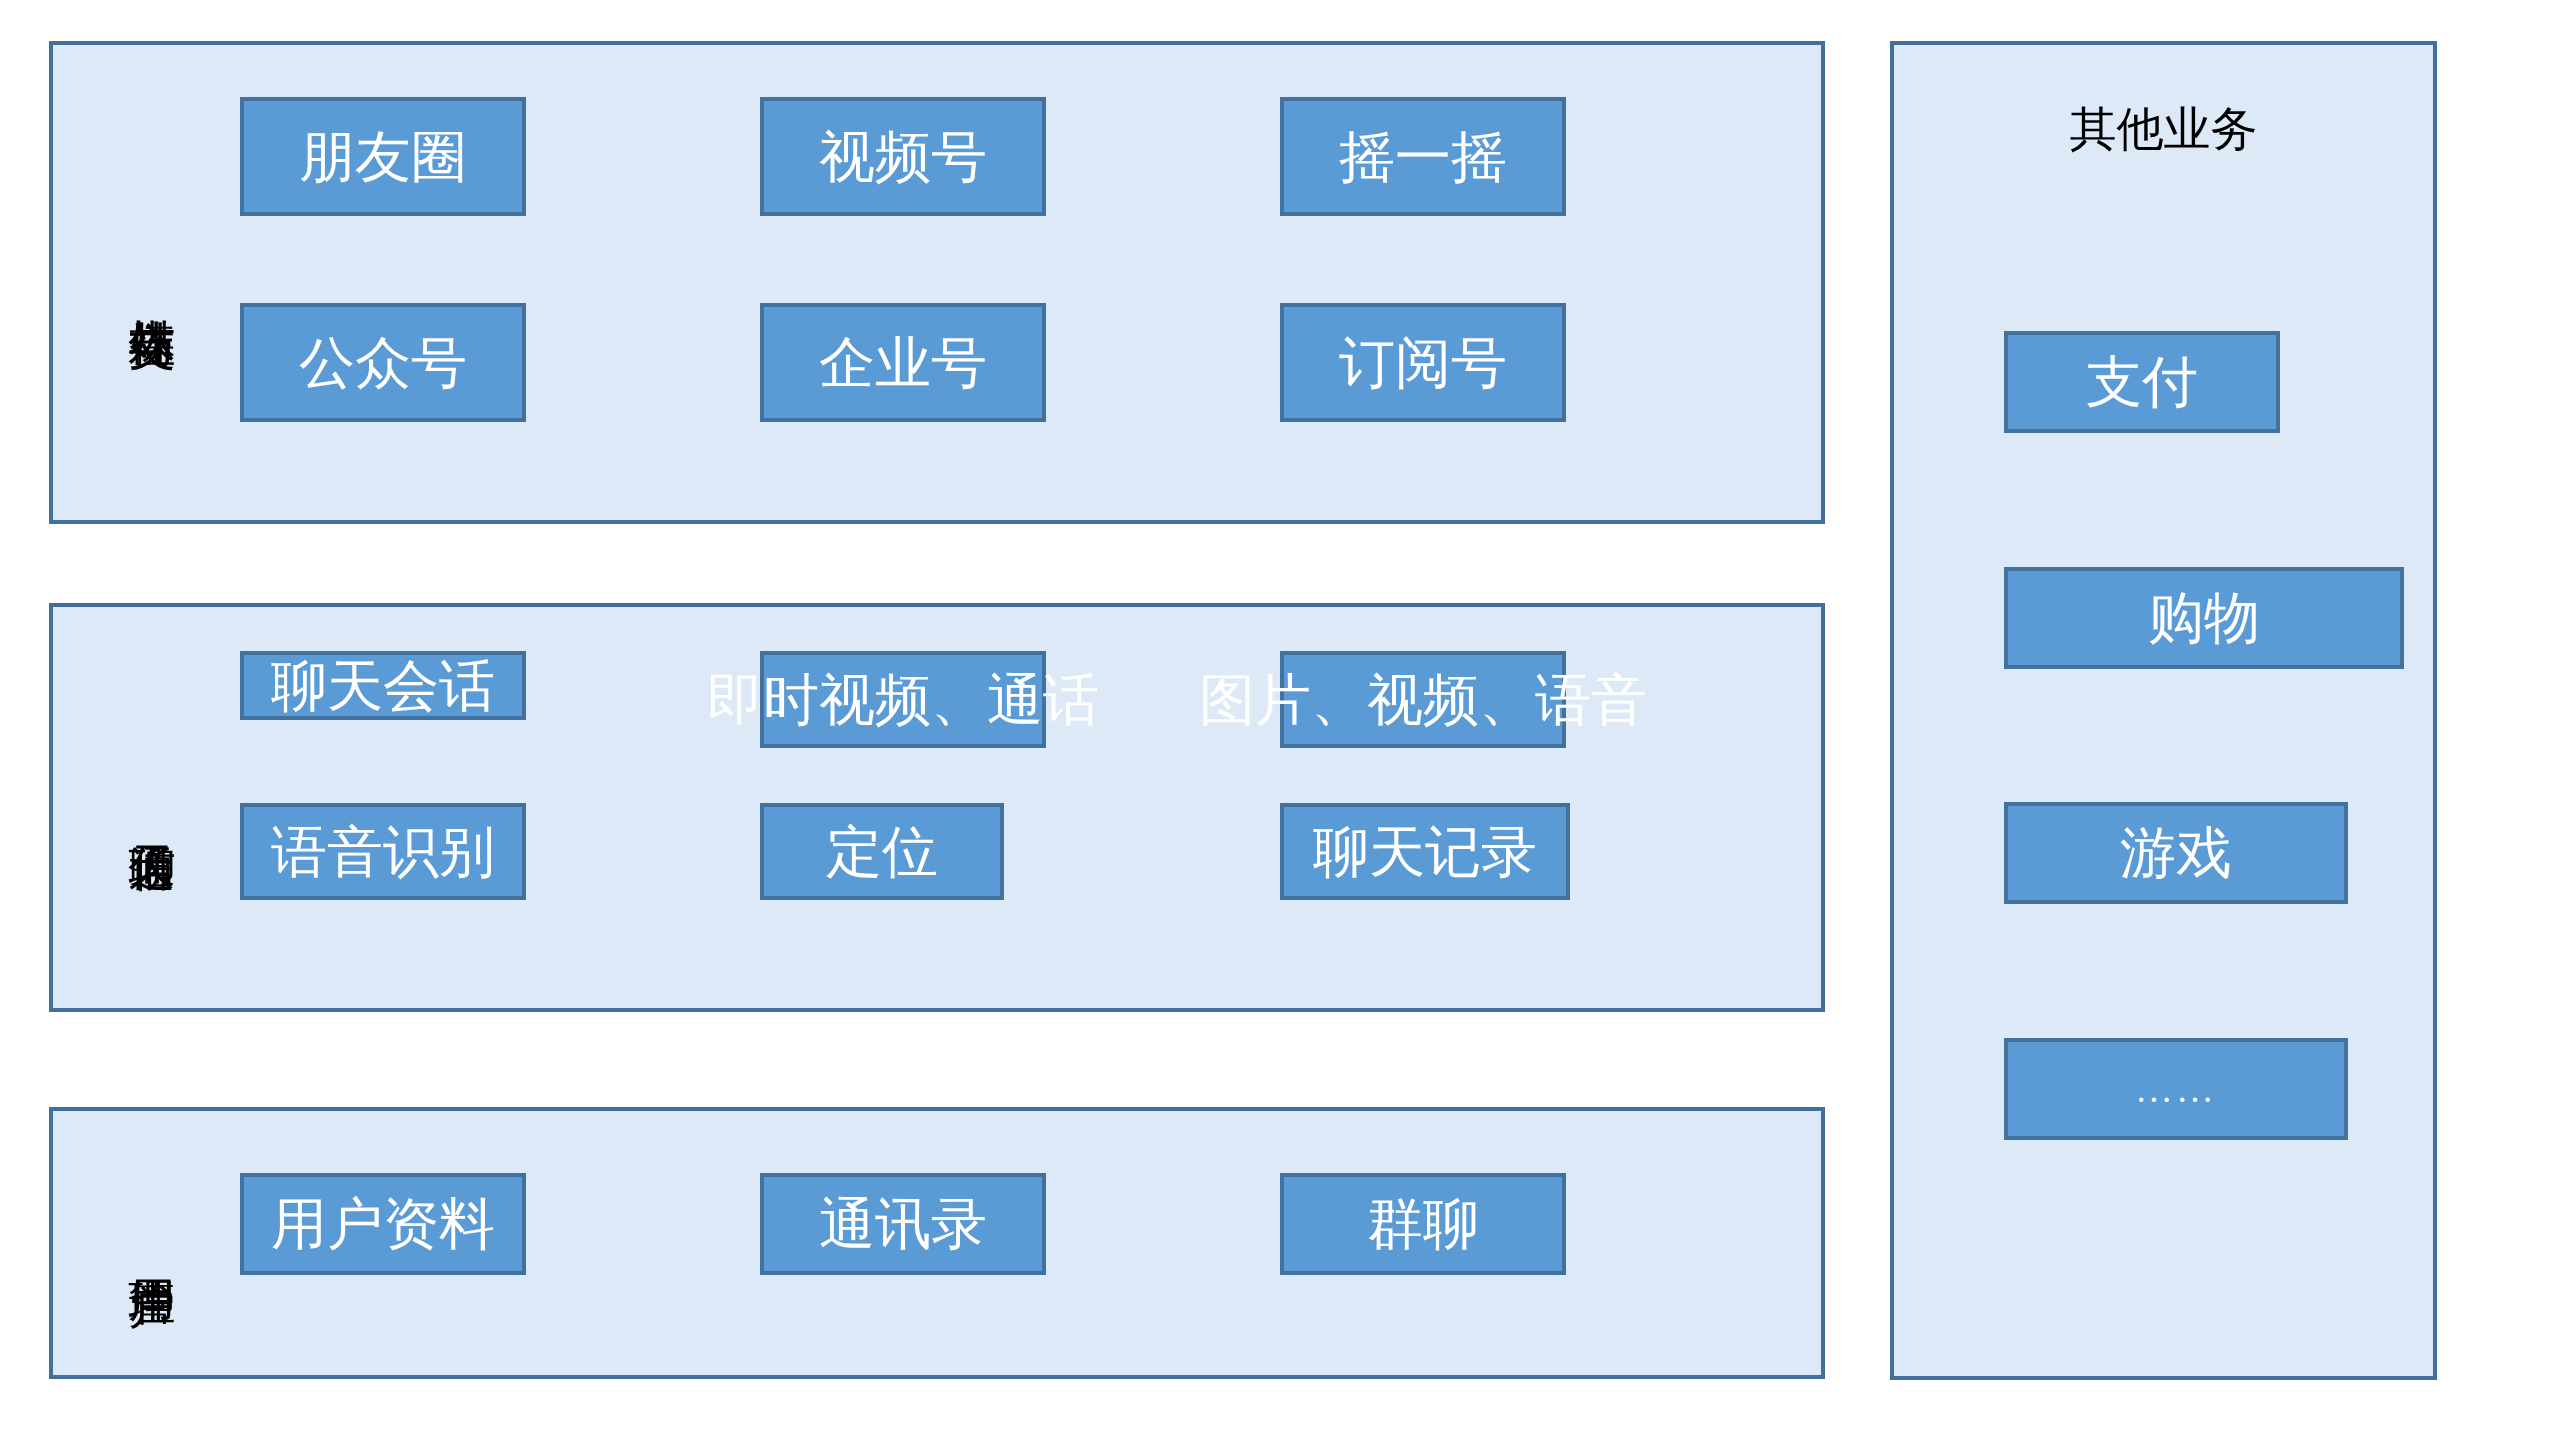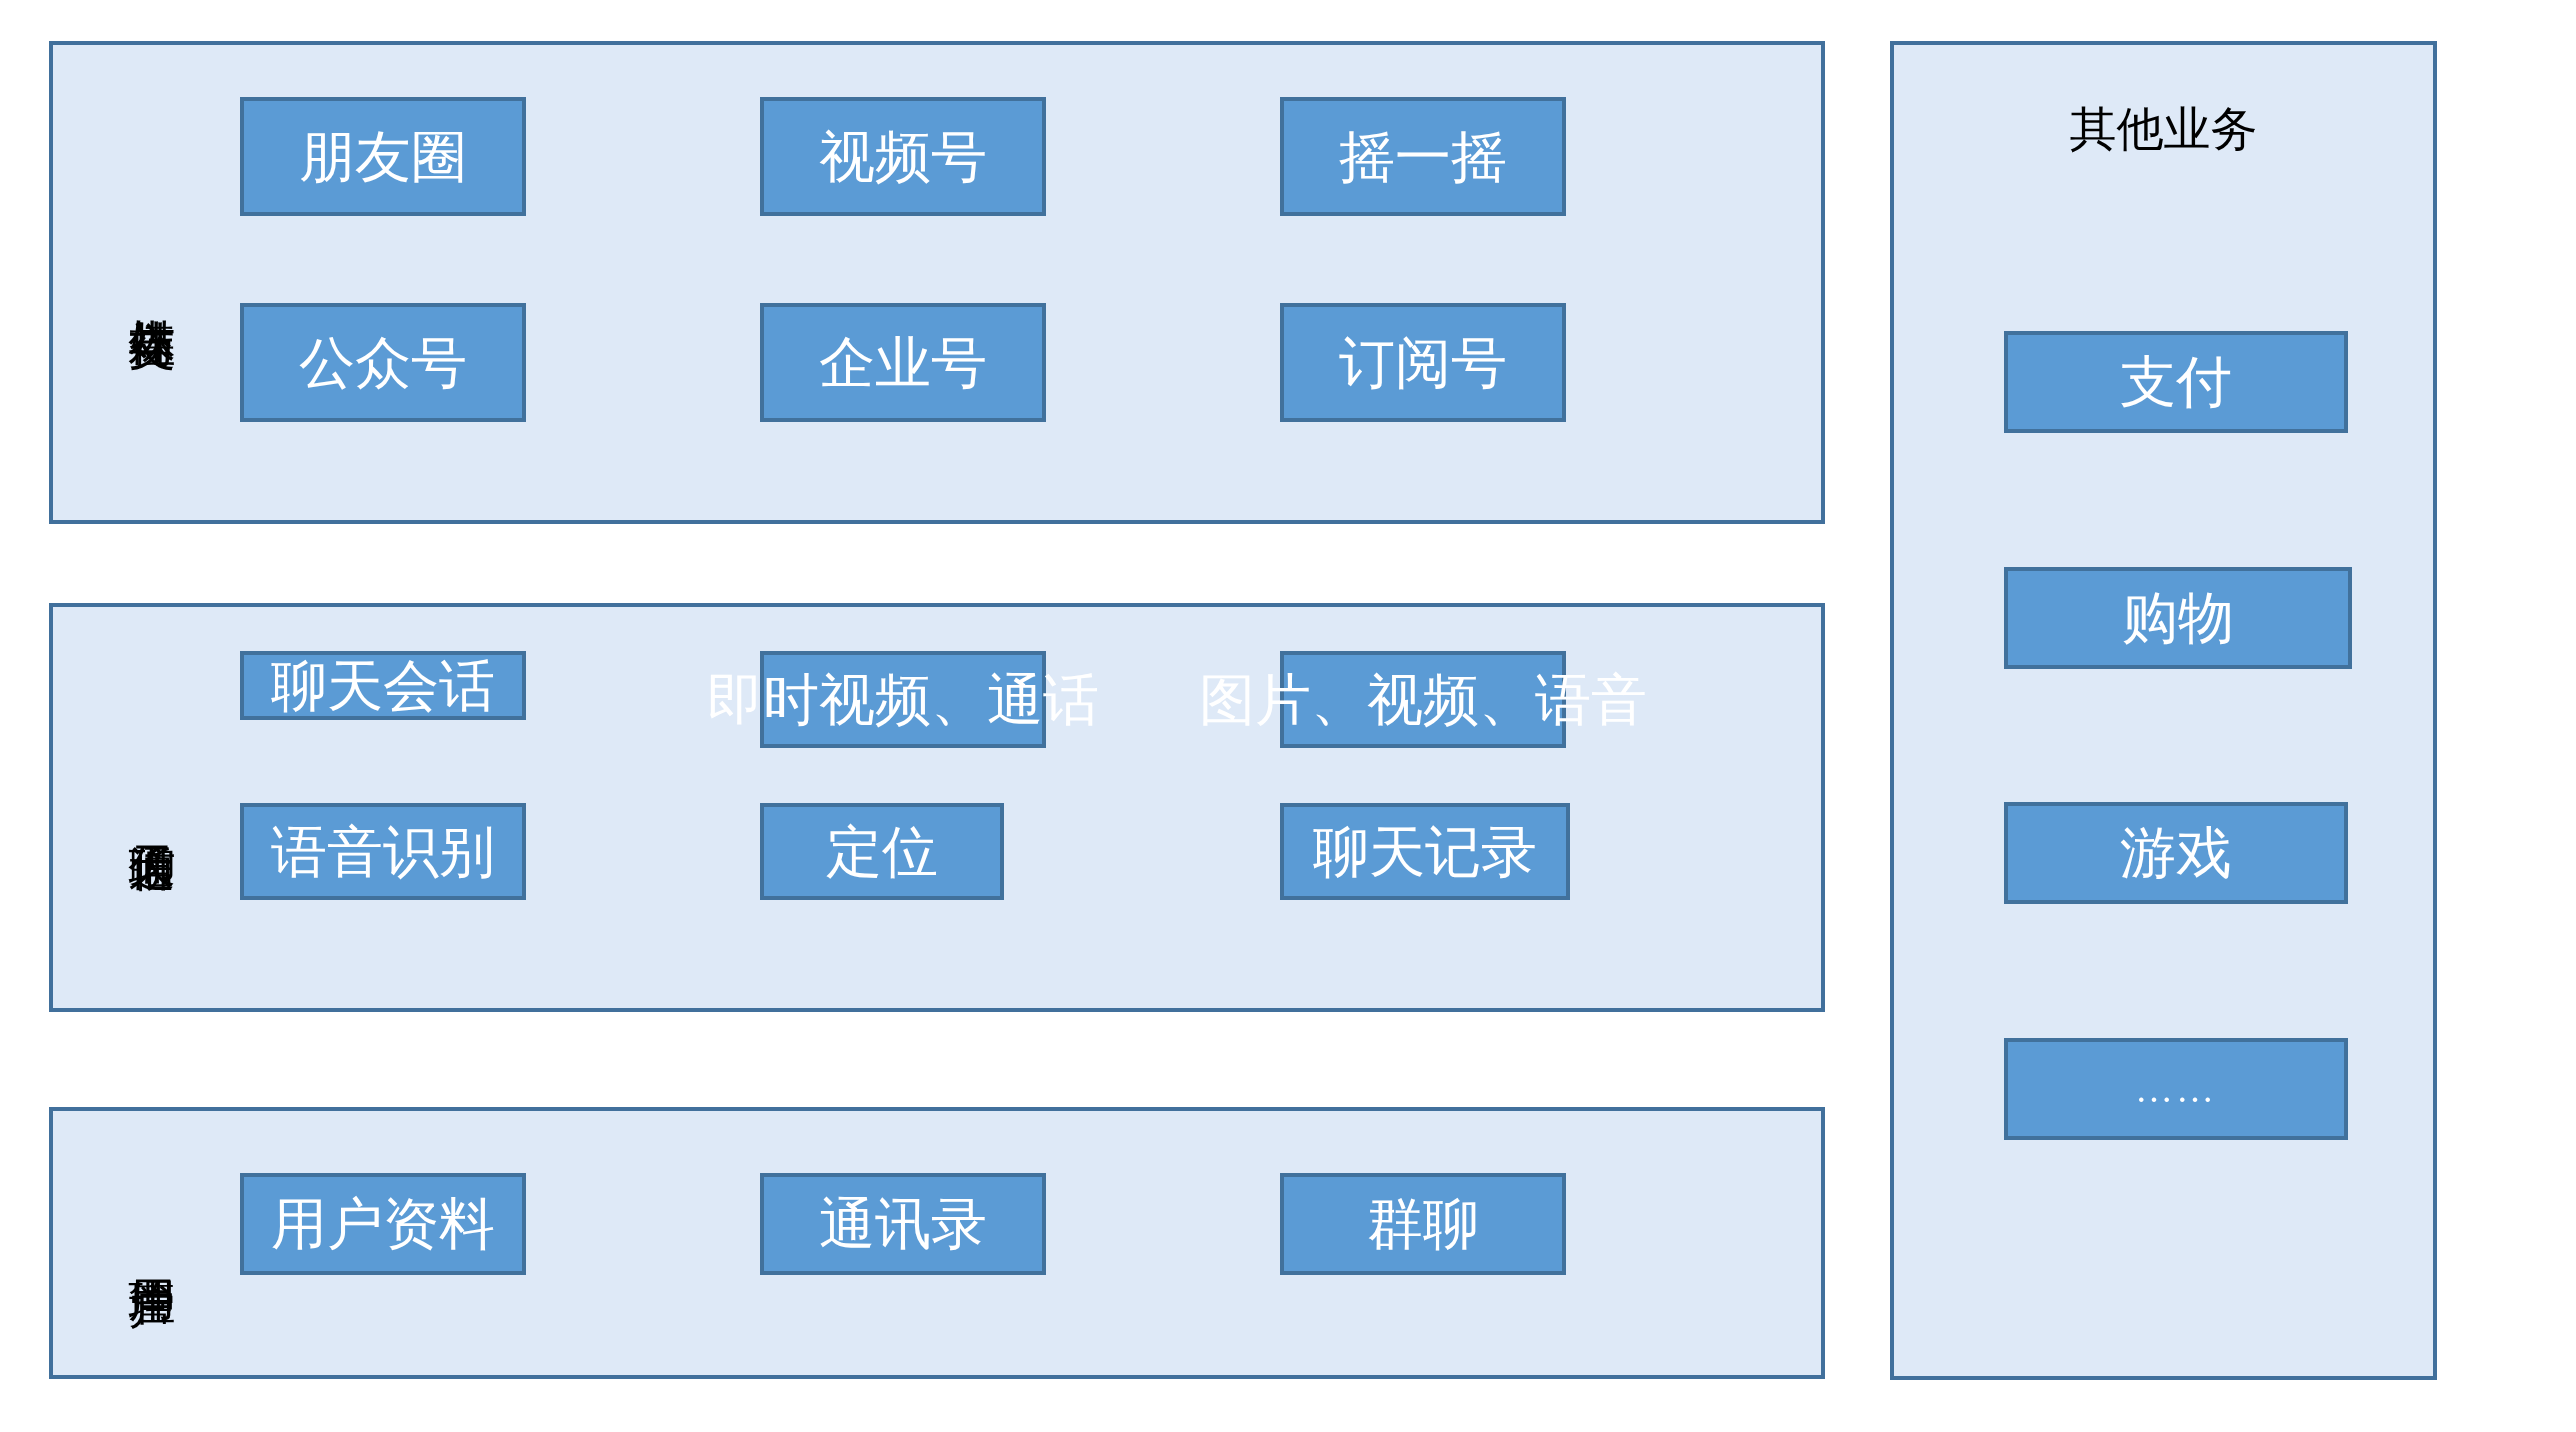--- a/index.html
+++ b/index.html
@@ -123,20 +123,20 @@
     <div class="vlabel">用户管理</div>
 
     <div class="item-box" style="left:187px; top:62px; width:286px; height:102px;">用户资料</div>
     <div class="item-box" style="left:707px; top:62px; width:286px; height:102px;">通讯录</div>
     <div class="item-box" style="left:1227px; top:62px; width:286px; height:102px;">群聊</div>
   </div>
 
   <div class="group-panel" id="panel-other">
     <div class="panel-title" style="top:52px; height:65px;">其他业务</div>
 
-    <div class="item-box" style="left:110px; top:286px; width:344px; height:102px;">支付</div>
-    <div class="item-box" style="left:110px; top:522px; width:348px; height:102px;">购物</div>
+    <div class="item-box" style="left:110px; top:286px; width:276px; height:102px;">支付</div>
+    <div class="item-box" style="left:110px; top:522px; width:400px; height:102px;">购物</div>
     <div class="item-box" style="left:110px; top:757px; width:344px; height:102px;">游戏</div>
     <div class="item-box dots" style="left:110px; top:993px; width:344px; height:102px;">……</div>
   </div>
 
 </div>
 
 
 </body></html>

